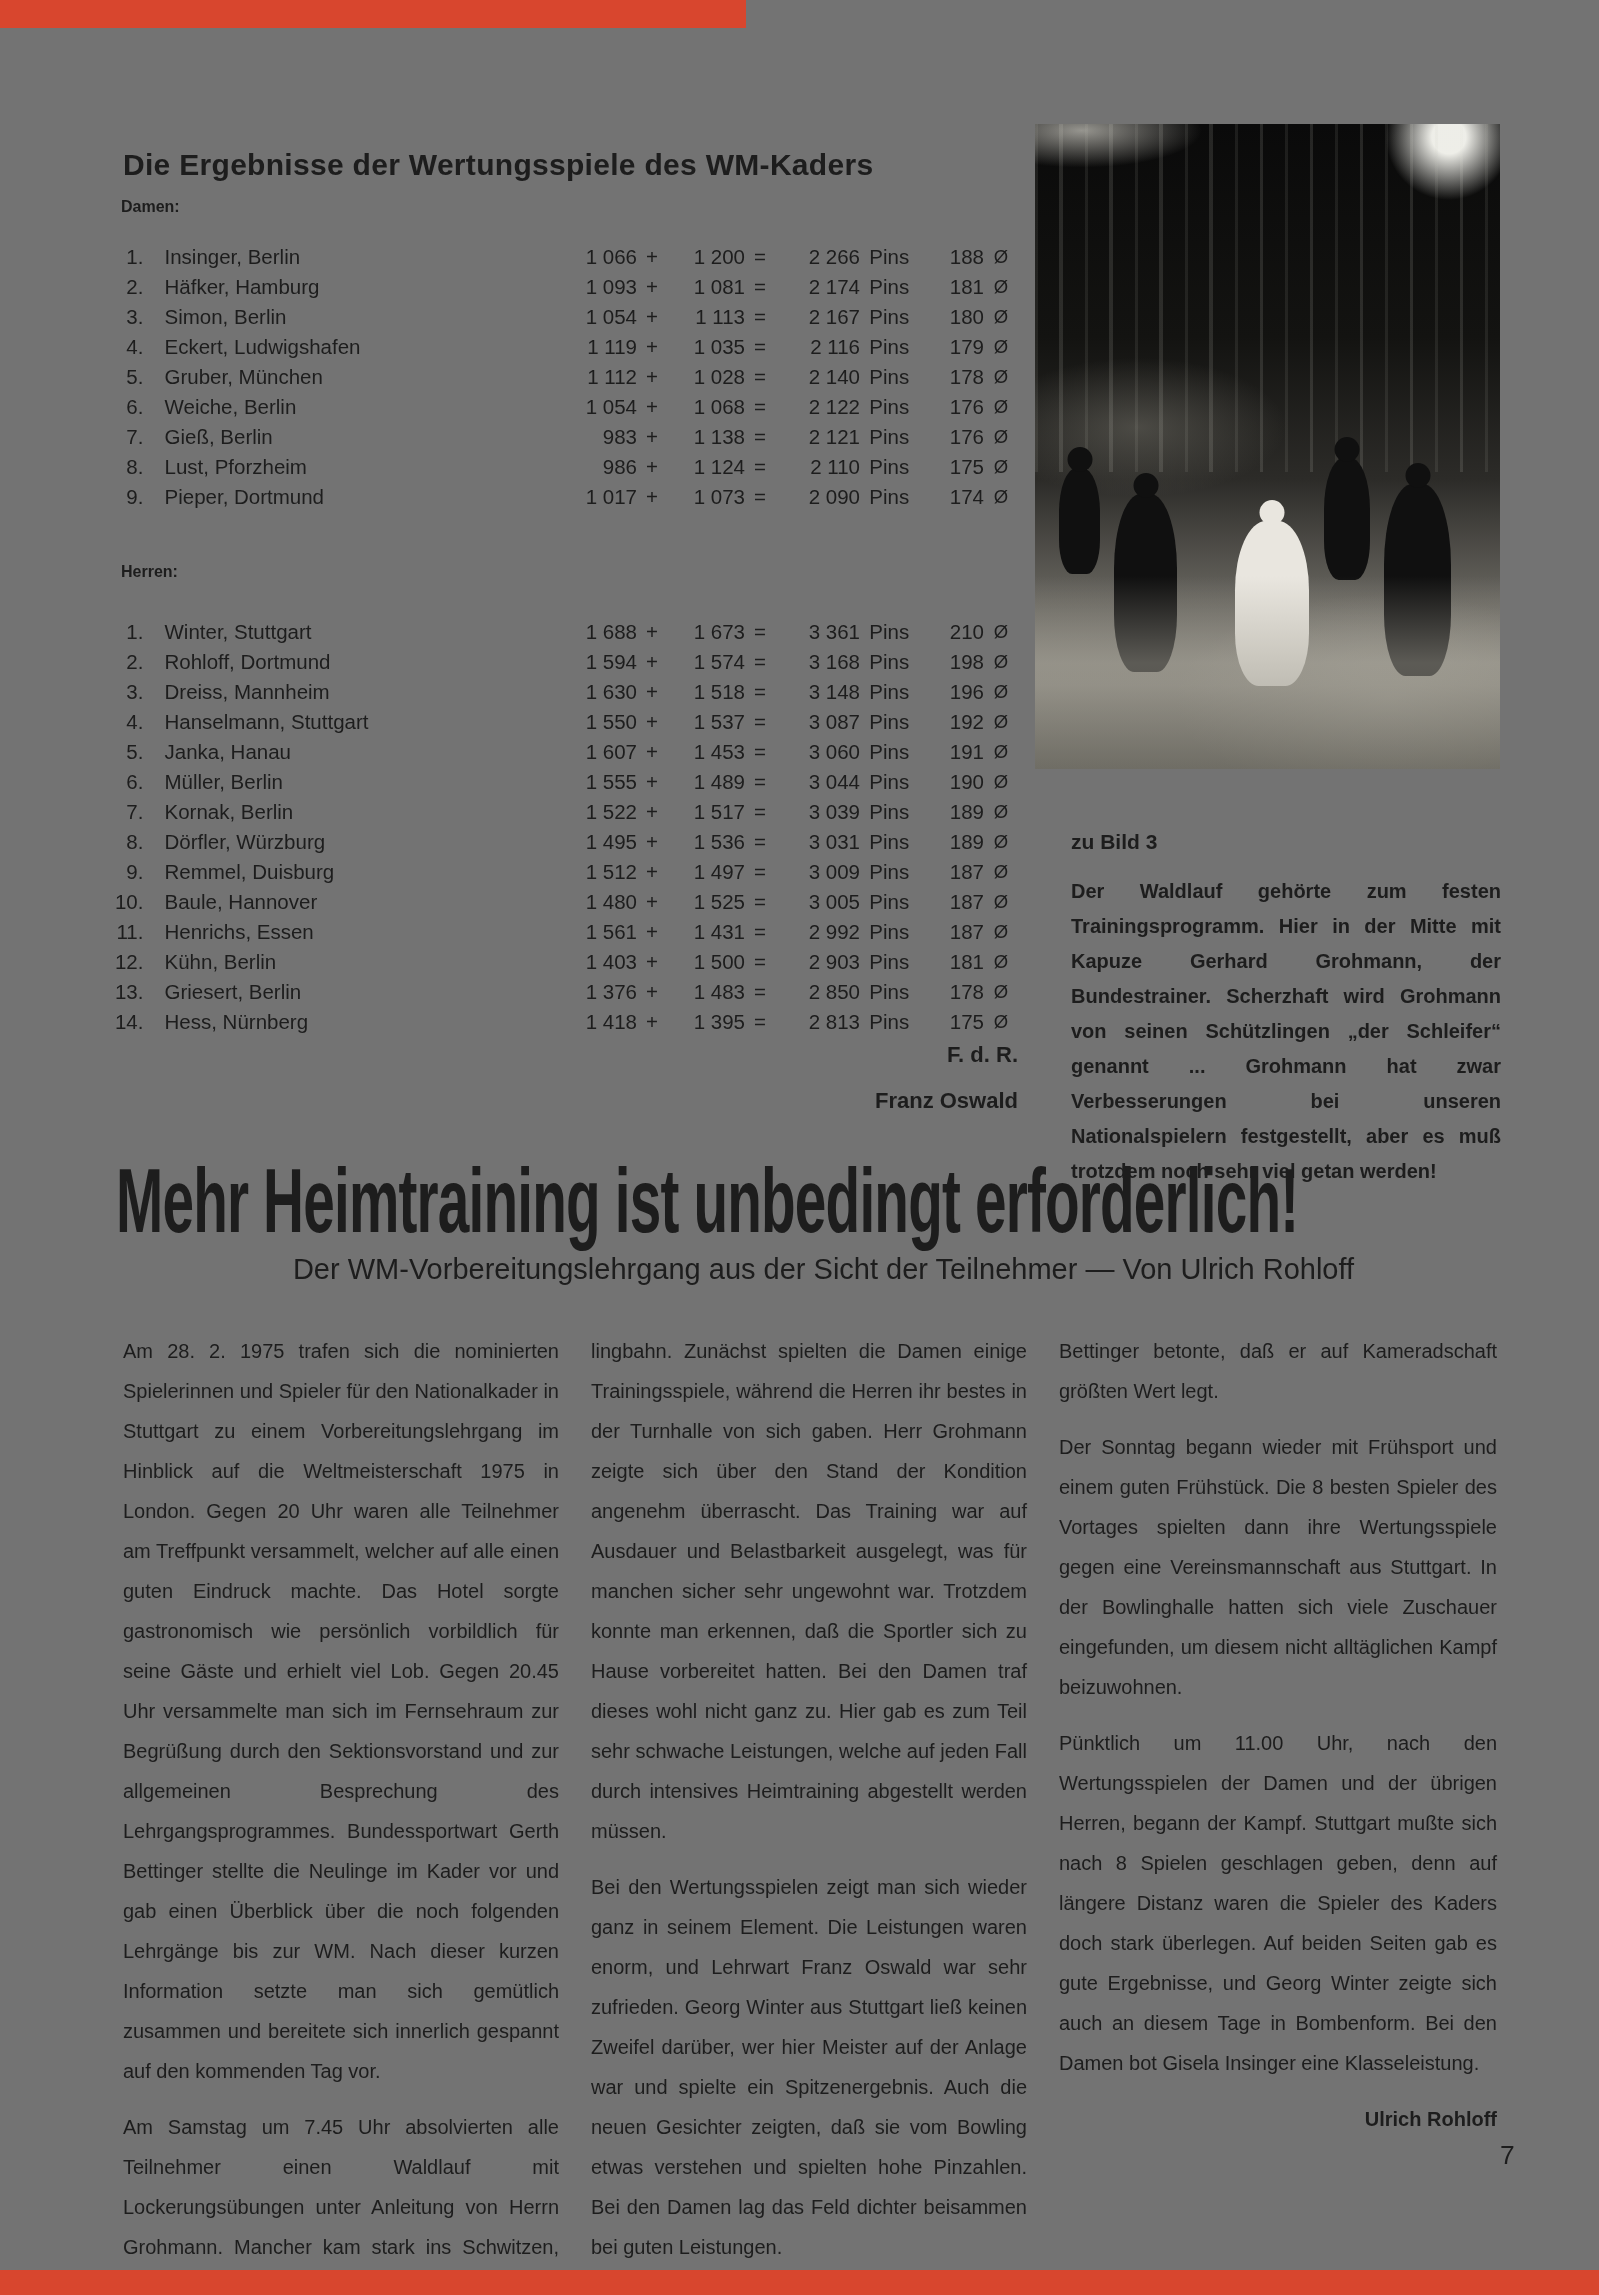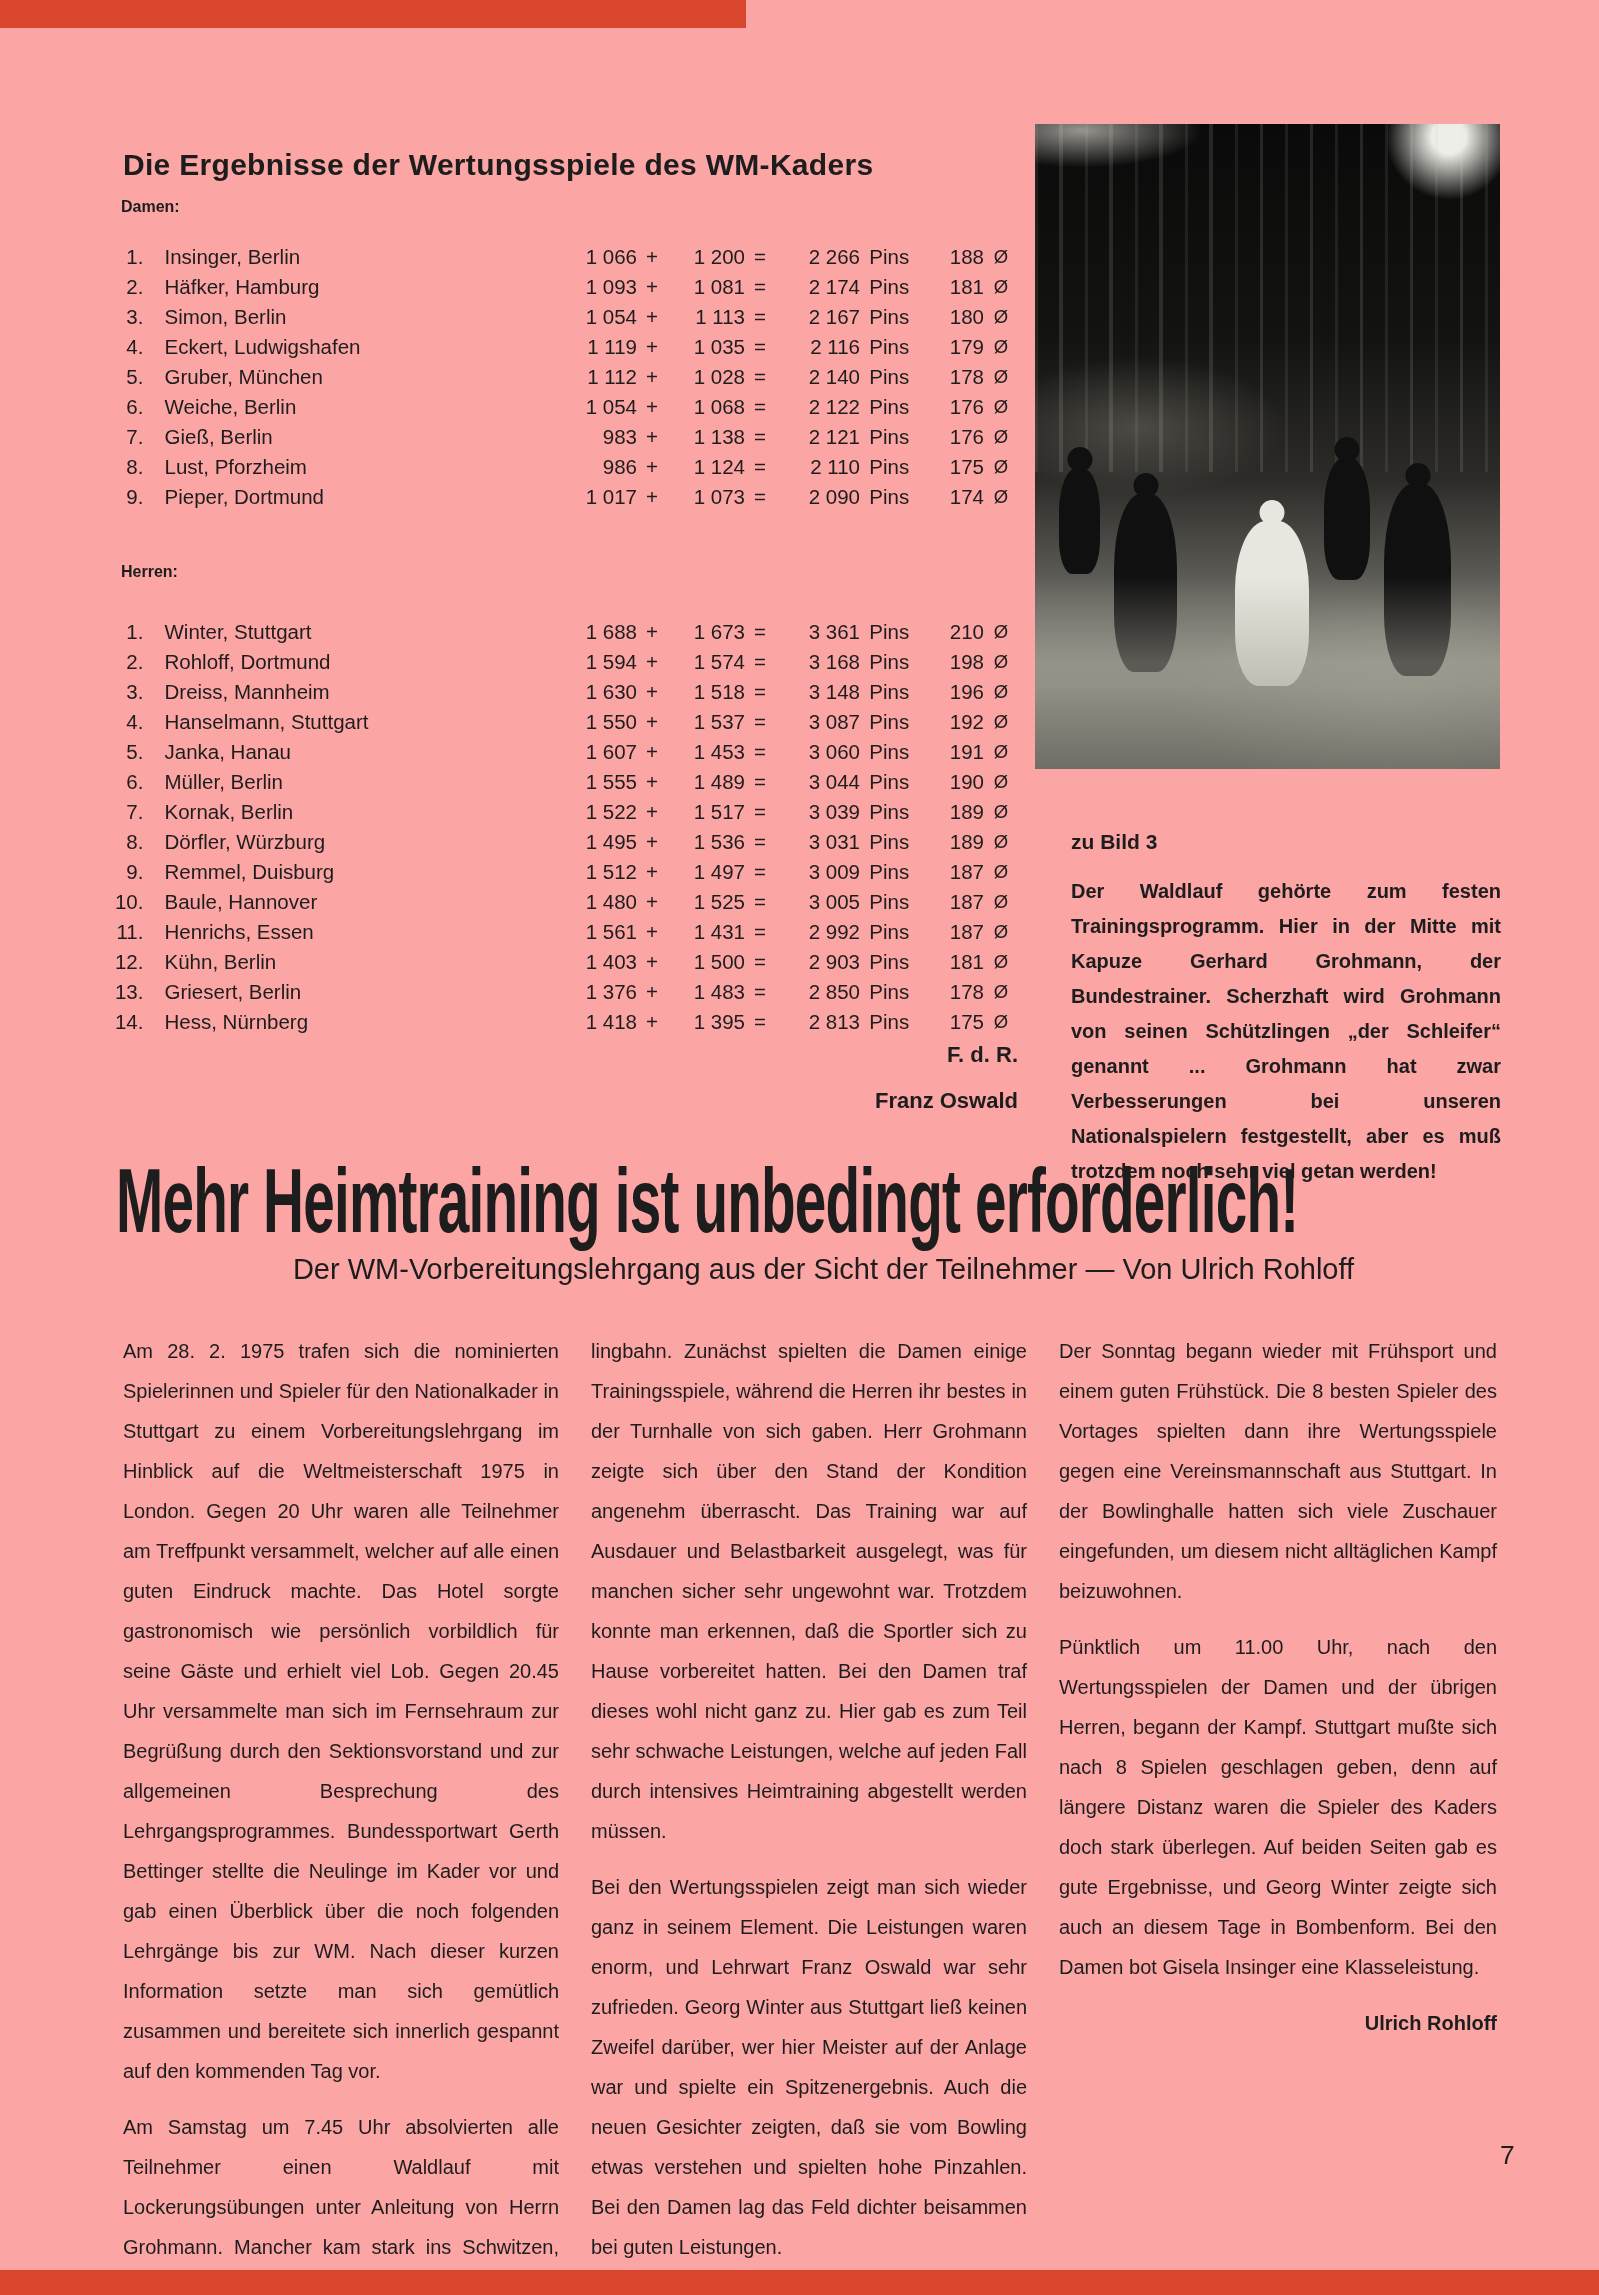--- a/index.html
+++ b/index.html
@@ -1,18 +1,18 @@
 <!DOCTYPE html>
 <html style="--accent: #d8462e;font-size:10.6px"><head>
 <meta charset="utf-8">
 <style>
   html,body { margin:0; padding:0; background:#d9d9d9; }
   .page {
     position:relative; width:1600px; height:2295px;
-    background:#fca5a5; overflow:hidden;
+    background:#737373; overflow:hidden;
     font-family:"Liberation Sans", sans-serif; color:#1d1d1d;
   }
   .bar { position:absolute; background:var(--accent,#d8462e); }
   .bar-top { left:0; top:0; width:746px; height:28px; }
   .bar-bottom { left:0; top:2270px; width:1600px; height:26px; }
 
   .results-title { position:absolute; left:123px; top:128px; font-size:30px; font-weight:bold; letter-spacing:0.3px; }
 
   .section-label { position:absolute; font-size:16px; font-weight:bold; }
   .label-damen { left:121px; top:198px; }
@@ -345,20 +345,21 @@
   <div class="col col-1">
     <p>Am 28. 2. 1975 trafen sich die nominierten Spielerinnen und Spieler für den Nationalkader in Stuttgart zu einem Vorbereitungslehrgang im Hinblick auf die Weltmeisterschaft 1975 in London. Gegen 20 Uhr waren alle Teilnehmer am Treffpunkt versammelt, welcher auf alle einen guten Eindruck machte. Das Hotel sorgte gastronomisch wie persönlich vorbildlich für seine Gäste und erhielt viel Lob. Gegen 20.45 Uhr versammelte man sich im Fernsehraum zur Begrüßung durch den Sektionsvorstand und zur allgemeinen Besprechung des Lehrgangsprogrammes. Bundessportwart Gerth Bettinger stellte die Neulinge im Kader vor und gab einen Überblick über die noch folgenden Lehrgänge bis zur WM. Nach dieser kurzen Information setzte man sich gemütlich zusammen und bereitete sich innerlich gespannt auf den kommenden Tag vor.</p>
     <p>Am Samstag um 7.45 Uhr absolvierten alle Teilnehmer einen Waldlauf mit Lockerungsübungen unter Anleitung von Herrn Grohmann. Mancher kam stark ins Schwitzen, aber jeder gab sich Mühe, den Anforderungen gerecht zu werden. Nach Rückkehr wurde ein kräftiges Frühstück eingenommen; danach ging es zur Bow-</p>
   </div>
   <div class="col col-2">
     <p>lingbahn. Zunächst spielten die Damen einige Trainingsspiele, während die Herren ihr bestes in der Turnhalle von sich gaben. Herr Grohmann zeigte sich über den Stand der Kondition angenehm überrascht. Das Training war auf Ausdauer und Belastbarkeit ausgelegt, was für manchen sicher sehr ungewohnt war. Trotzdem konnte man erkennen, daß die Sportler sich zu Hause vorbereitet hatten. Bei den Damen traf dieses wohl nicht ganz zu. Hier gab es zum Teil sehr schwache Leistungen, welche auf jeden Fall durch intensives Heimtraining abgestellt werden müssen.</p>
     <p>Bei den Wertungsspielen zeigt man sich wieder ganz in seinem Element. Die Leistungen waren enorm, und Lehrwart Franz Oswald war sehr zufrieden. Georg Winter aus Stuttgart ließ keinen Zweifel darüber, wer hier Meister auf der Anlage war und spielte ein Spitzenergebnis. Auch die neuen Gesichter zeigten, daß sie vom Bowling etwas verstehen und spielten hohe Pinzahlen. Bei den Damen lag das Feld dichter beisammen bei guten Leistungen.</p>
     <p>Im Hotel gab es nach dem Essen eine kurze Besprechung, und Sektionssportwart</p>
   </div>
   <div class="col col-3">
+    <p>Bettinger betonte, daß er auf Kameradschaft größten Wert legt.</p>
     <p>Der Sonntag begann wieder mit Frühsport und einem guten Frühstück. Die 8 besten Spieler des Vortages spielten dann ihre Wertungsspiele gegen eine Vereinsmannschaft aus Stuttgart. In der Bowlinghalle hatten sich viele Zuschauer eingefunden, um diesem nicht alltäglichen Kampf beizuwohnen.</p>
     <p>Pünktlich um 11.00 Uhr, nach den Wertungsspielen der Damen und der übrigen Herren, begann der Kampf. Stuttgart mußte sich nach 8 Spielen geschlagen geben, denn auf längere Distanz waren die Spieler des Kaders doch stark überlegen. Auf beiden Seiten gab es gute Ergebnisse, und Georg Winter zeigte sich auch an diesem Tage in Bombenform. Bei den Damen bot Gisela Insinger eine Klasseleistung.</p>
     <p class="article-sign">Ulrich Rohloff</p>
   </div>
 
   <div class="pagenum">7</div>
 
   <div class="bar bar-bottom"></div>
 
 </div>

